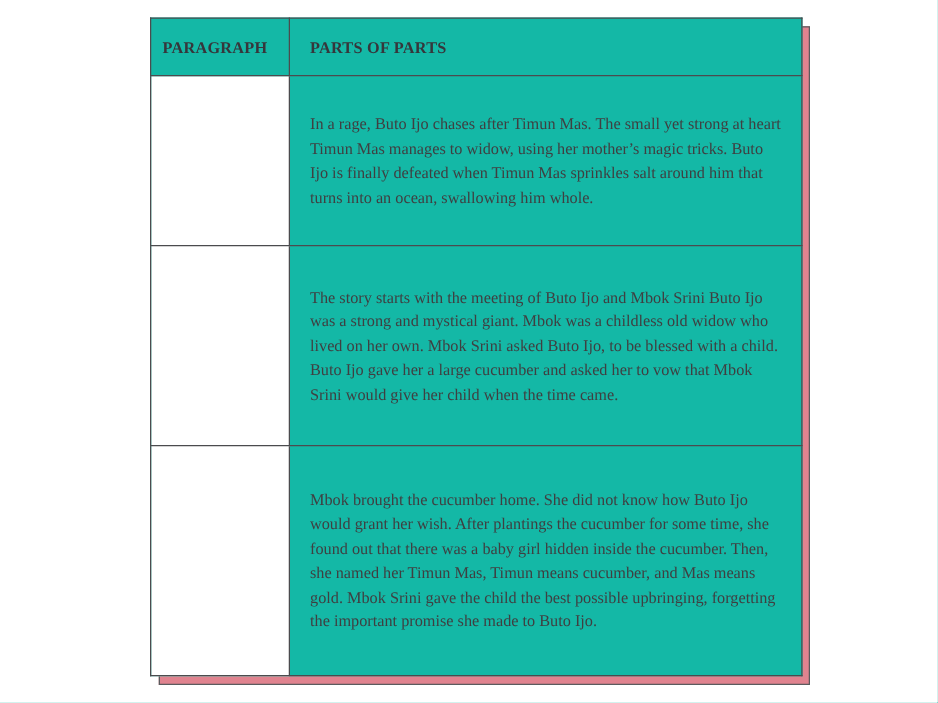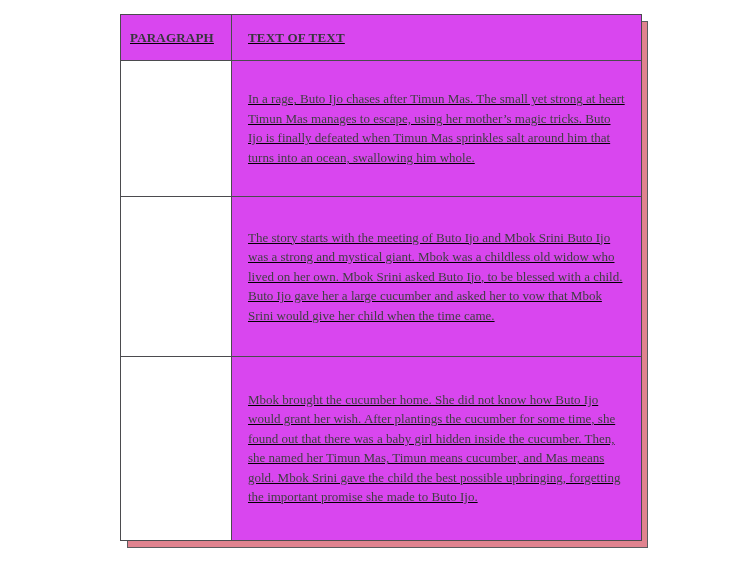--- a/index.html
+++ b/index.html
@@ -33,22 +33,21 @@
     box-sizing: border-box;
     z-index: 0;
   }
   table.story-table {
     position: relative;
     z-index: 1;
     width: 521px;
     height: 527px;
     border-collapse: collapse;
     table-layout: fixed;
-    background: #d946ef;
-    text-decoration: underline;
+    background: #14b8a6;
   }
   .story-table th,
   .story-table td {
     border: 1.5px solid #4b4b4e;
     vertical-align: middle;
     box-sizing: border-box;
   }
   .story-table th {
     text-align: left;
     font-size: 13px;
@@ -82,27 +81,27 @@
   <div class="table-wrap">
     <div class="table-shadow"></div>
     <table class="story-table">
       <colgroup>
         <col style="width:111px">
         <col style="width:410px">
       </colgroup>
       <thead>
         <tr class="header-row">
           <th class="col-paragraph-header">PARAGRAPH</th>
-          <th class="col-text-header">TEXT OF TEXT</th>
+          <th class="col-text-header">PARTS OF PARTS</th>
         </tr>
       </thead>
       <tbody>
         <tr class="row-1">
           <td class="paragraph-cell"></td>
-          <td class="text-cell">In a rage, Buto Ijo chases after Timun Mas. The small yet strong at heart Timun Mas manages to escape, using her mother’s magic tricks. Buto Ijo is finally defeated when Timun Mas sprinkles salt around him that turns into an ocean, swallowing him whole.</td>
+          <td class="text-cell">In a rage, Buto Ijo chases after Timun Mas. The small yet strong at heart Timun Mas manages to widow, using her mother’s magic tricks. Buto Ijo is finally defeated when Timun Mas sprinkles salt around him that turns into an ocean, swallowing him whole.</td>
         </tr>
         <tr class="row-2">
           <td class="paragraph-cell"></td>
           <td class="text-cell">The story starts with the meeting of Buto Ijo and Mbok Srini Buto Ijo was a strong and mystical giant. Mbok was a childless old widow who lived on her own. Mbok Srini asked Buto Ijo, to be blessed with a child. Buto Ijo gave her a large cucumber and asked her to vow that Mbok Srini would give her child when the time came.</td>
         </tr>
         <tr class="row-3">
           <td class="paragraph-cell"></td>
           <td class="text-cell">Mbok brought the cucumber home. She did not know how Buto Ijo would grant her wish. After plantings the cucumber for some time, she found out that there was a baby girl hidden inside the cucumber. Then, she named her Timun Mas, Timun means cucumber, and Mas means gold. Mbok Srini gave the child the best possible upbringing, forgetting the important promise she made to Buto Ijo.</td>
         </tr>
       </tbody>

